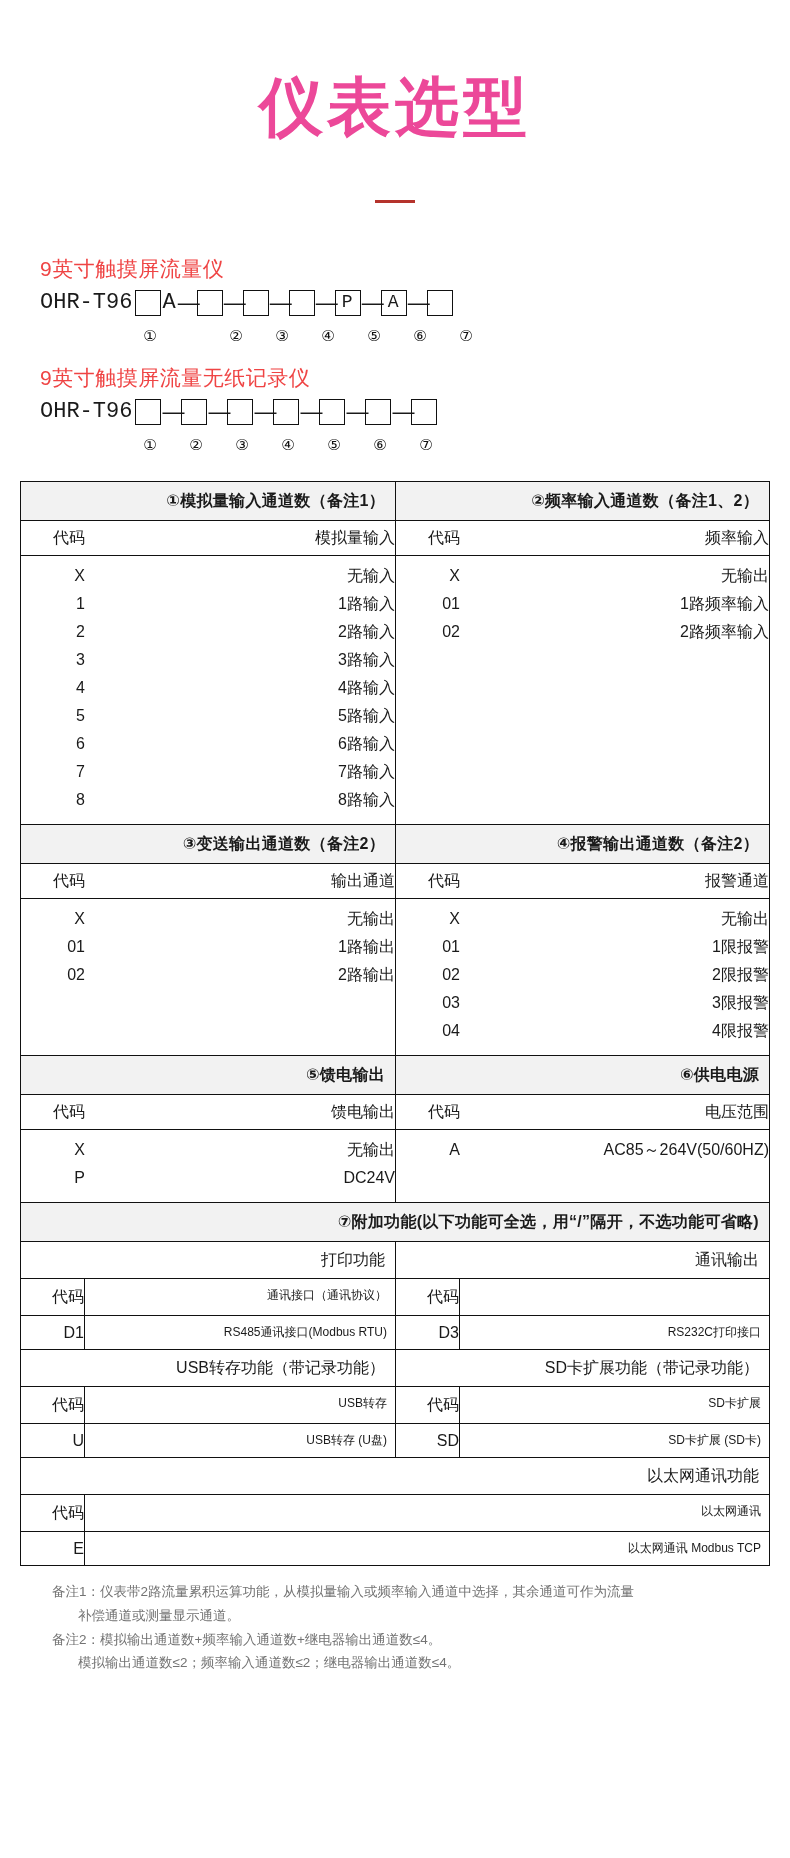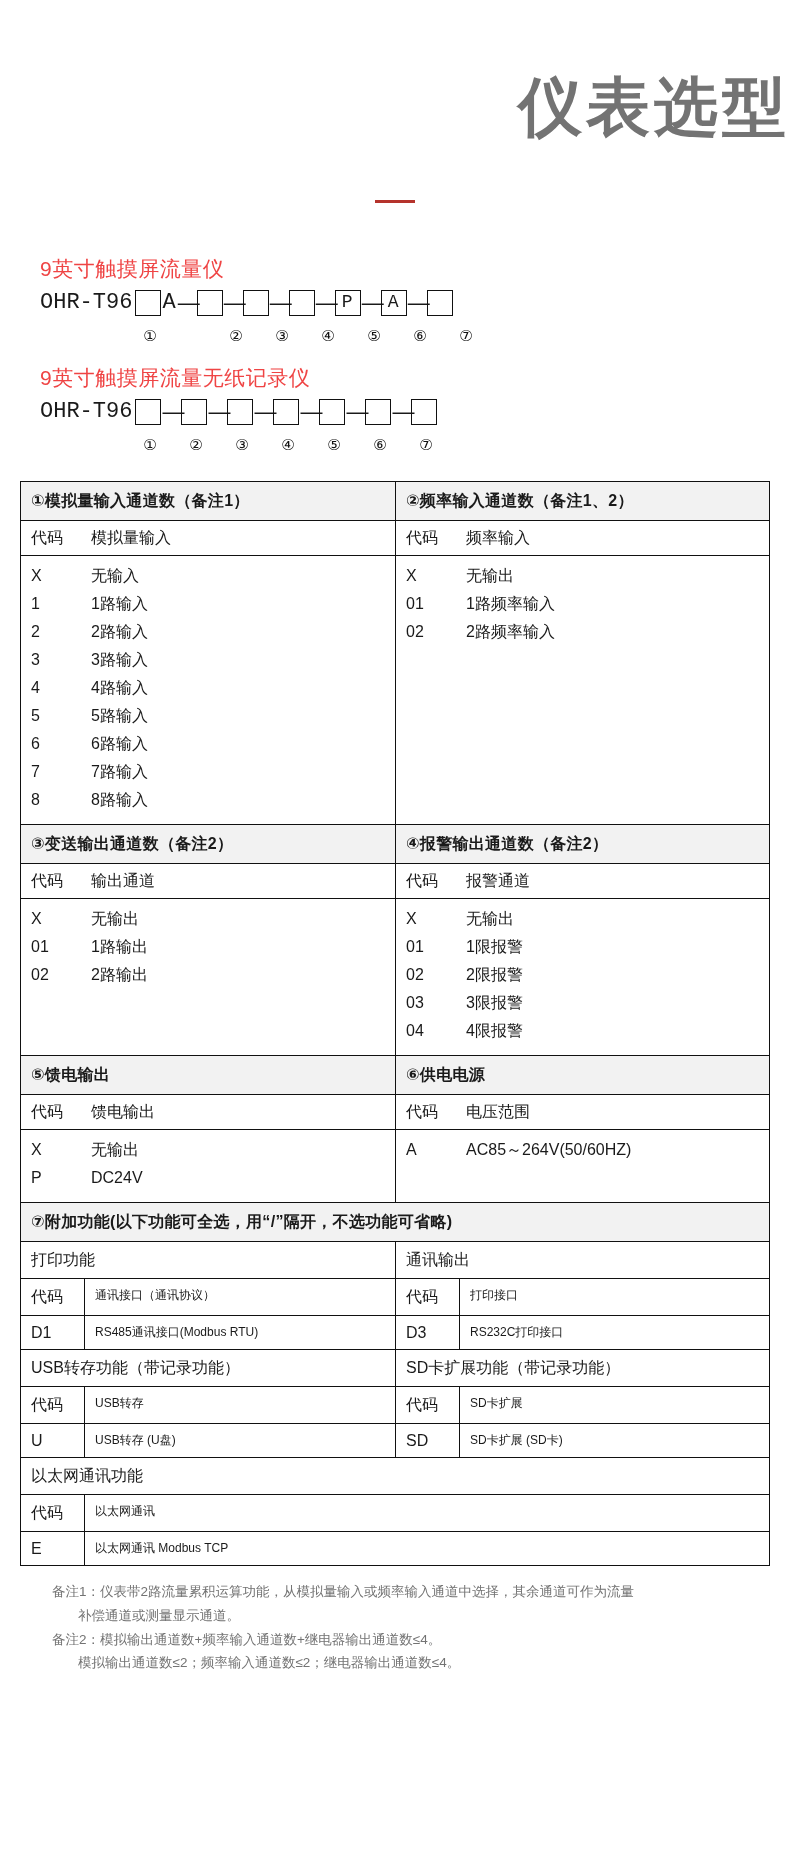--- a/index.html
+++ b/index.html
@@ -12,25 +12,25 @@
   .page{
     width:790px;
     min-height:1858px;
     box-sizing:border-box;
     padding:0 0 24px 0;
     position:relative;
   }
 
   
   .title{
-    text-align:right;
+    text-align:center;
     font-size:64px;
     font-weight:bold;
     letter-spacing:4px;
-    color:#737373;
+    color:#ec4899;
     padding-top:72px;
     line-height:1.1;
   }
   .title-rule-wrap{
     display:flex;
     justify-content:center;
     margin-top:58px;
   }
   .title-rule{
     width:40px;
@@ -95,20 +95,21 @@
     text-align:center;
     font-size:15px;
     color:#111;
   }
 
   
   .spec-table{
     margin:26px 20px 0 20px;
     border:1.4px solid #111;
     border-bottom:none;
+    text-align:right;
   }
   .srow{
     display:flex;
     border-bottom:1.4px solid #111;
   }
   .scol{
     flex:1 1 50%;
     box-sizing:border-box;
   }
   .scol + .scol{
@@ -464,21 +465,20 @@
       <div class="fullcell">打印功能</div>
       <div class="fullcell">通讯输出</div>
     </div>
     <div class="kvrow">
       <div class="kvhalf">
         <div class="kvcode">代码</div>
         <div class="kvtext">通讯接口（通讯协议）</div>
       </div>
       <div class="kvhalf">
         <div class="kvcode">代码</div>
-        <div class="kvtext">打印接口</div>
       </div>
     </div>
     <div class="kvrow">
       <div class="kvhalf">
         <div class="kvcode">D1</div>
         <div class="kvtext">RS485通讯接口(Modbus RTU)</div>
       </div>
       <div class="kvhalf">
         <div class="kvcode">D3</div>
         <div class="kvtext">RS232C打印接口</div>

